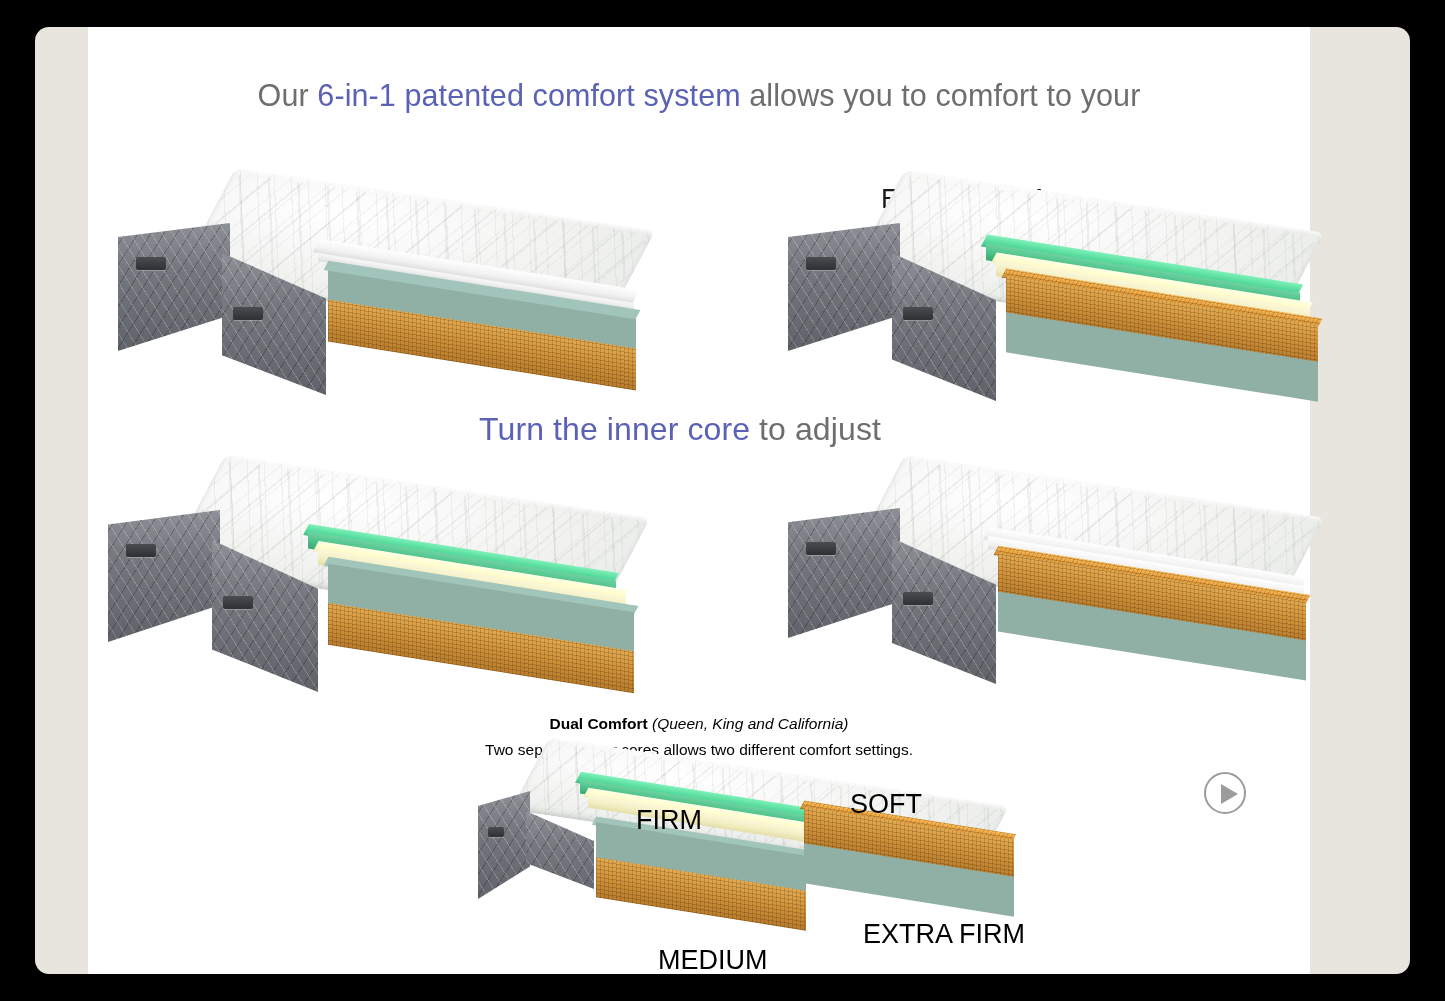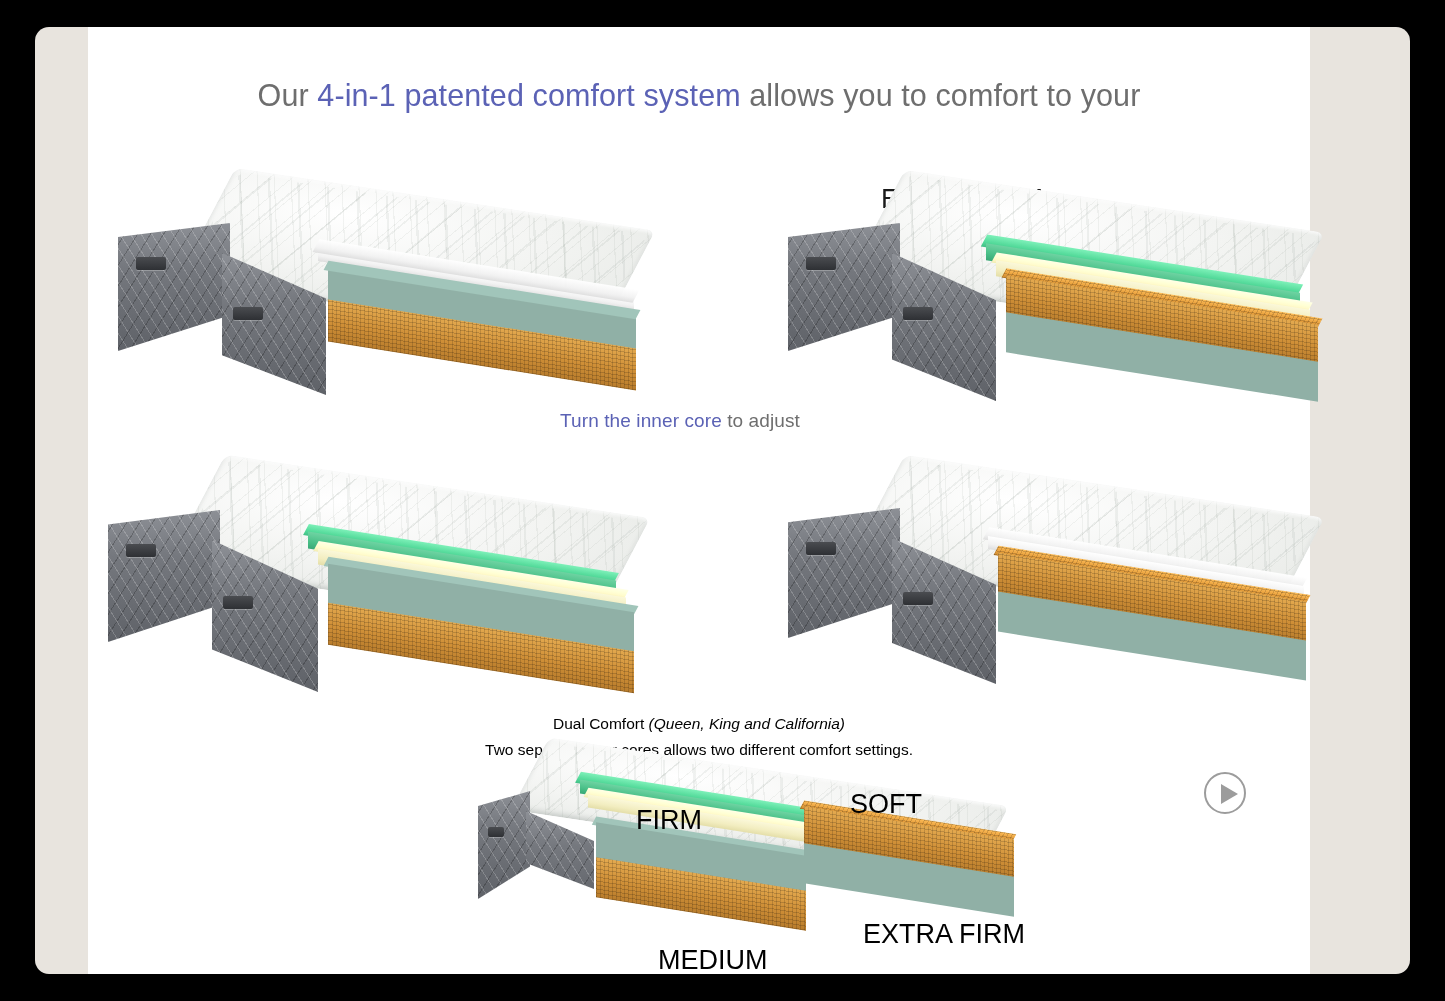--- a/index.html
+++ b/index.html
@@ -42,21 +42,21 @@
     color: #6e6e6e;
     line-height: 1.30;
     letter-spacing: .1px;
   }
   #headline-main {
     left: 0; top: 49px; width: 1222px;
     font-size: 30.5px;
   }
   #headline-mid {
     left: 0; top: 382px; width: 1184px;
-    font-size: 19px;
+    font-size: 32px;
   }
   .accent { color: #5b62b5; }
 
   
   .mattress-label {
     position: absolute;
     color: #1a1a1a;
     font-size: 27px;
     white-space: nowrap;
   }
@@ -80,21 +80,21 @@
 
   
   #dual-caption {
     position: absolute;
     left: 0; top: 684px; width: 1222px;
     text-align: center;
     color: #000000;
     font-size: 15.5px;
     line-height: 1.65;
   }
-  #dual-caption .cap-bold { font-weight: normal; }
+  #dual-caption .cap-bold { font-weight: bold; }
   #dual-caption .cap-italic { font-style: italic; text-align: right; }
 
   
   #play-button {
     position: absolute;
     left: 1116px; top: 745px;
     width: 42px; height: 42px;
     border: 2.3px solid #9c9c9c;
     border-radius: 50%;
     box-sizing: border-box;
@@ -170,21 +170,21 @@
   .foam-cream { background: linear-gradient(180deg,#fbf8d9 0%,#f2edc0 60%,#e4dea8 100%); }
   .foam-white { background: linear-gradient(180deg,#ffffff 0%,#f2f2f2 60%,#dedede 100%); }
 </style>
 </head>
 <body>
 
 <div id="page-frame">
   <div id="content-area">
 
     <div class="headline" id="headline-main">
-      <span>Our </span><span class="accent">4-in-1 patented comfort system</span><span> allows you to comfort to your</span><br>
+      <span>Our </span><span class="accent">6-in-1 patented comfort system</span><span> allows you to comfort to your</span><br>
     </div>
 
     <div class="headline" id="headline-mid">
       <span class="accent">Turn the inner core</span><span> to adjust</span><br>
     </div>
 
     <div class="mattress-label" id="label-soft">SOFT</div>
     <div class="mattress-label" id="label-extrafirm">EXTRA FIRM</div>
     <div class="mattress-label" id="label-medium">MEDIUM</div>
     <div class="mattress-label" id="label-firm">FIRM</div>

